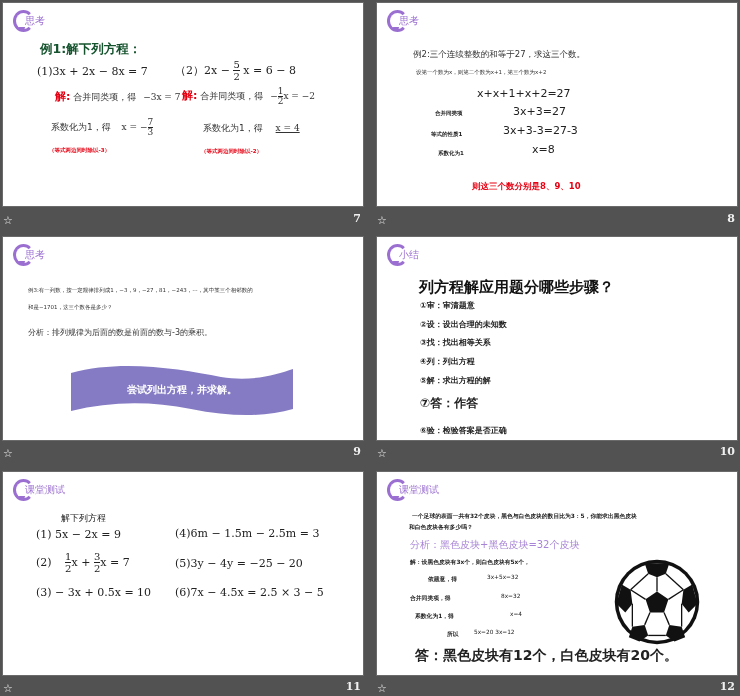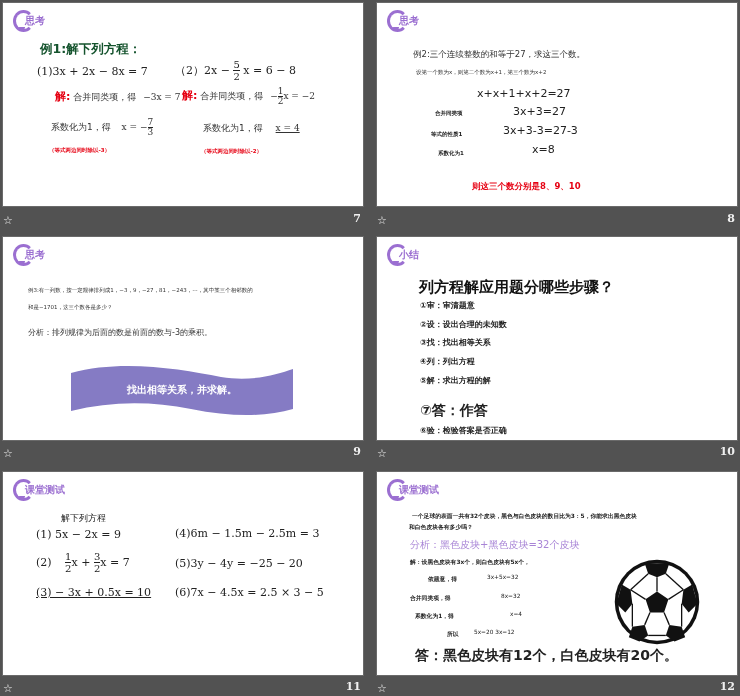--- a/index.html
+++ b/index.html
@@ -14,21 +14,21 @@
   }
   .bar { position:absolute; left:0; top:206px; width:366px; height:26px; }
   .star { position:absolute; left:3px; top:9px; color:#e8e8e8; font-size:11px; line-height:11px; }
   .num { position:absolute; right:5px; top:6px; color:#f0f0f0; font-weight:bold; font-size:11px; font-family:"DejaVu Serif", serif; }
   .badge { position:absolute; left:10px; top:7px; height:22px; }
   .badge .ring {
     position:absolute; left:0; top:0; width:15px; height:16px; border:3px solid #9b6fd1;
     border-right-color:transparent; border-radius:50%;
   }
   .badge .tail { position:absolute; left:6px; top:17px; width:6px; height:3px; background:#9b6fd1; border-radius:0 0 4px 4px; }
-  .badge .label { position:absolute; left:12px; top:4px; color:#9b6fd1; font-size:10px; white-space:nowrap;font-weight:bold; }
+  .badge .label { position:absolute; left:12px; top:4px; color:#9b6fd1; font-size:10px; white-space:nowrap; }
   .abs { position:absolute; white-space:nowrap; }
   .math { font-family:"DejaVu Serif", serif; font-style:normal; }
   .frac { display:inline-block; vertical-align:middle; text-align:center; font-size:9px; line-height:9px; }
   .frac span { display:block; }
   .frac .den { border-top:1px solid #222; }
   .red { color:#e60012; }
   .b { font-weight:bold; }
 
   
   .banner { position:absolute; left:68px; top:128px; width:222px; height:52px; }
@@ -117,21 +117,21 @@
       <div class="tail"></div>
       <span class="label">思考</span>
     </div>
     <div class="abs" style="left:25px;top:50px;font-size:5.5px;color:#333;">例3:有一列数，按一定规律排列成1，−3，9，−27，81，−243，⋯，其中某三个相邻数的</div>
     <div class="abs" style="left:25px;top:67px;font-size:5.5px;color:#333;">和是−1701，这三个数各是多少？</div>
     <div class="abs" style="left:25px;top:90px;font-size:8px;color:#333;">分析：排列规律为后面的数是前面的数与-3的乘积。</div>
     <div class="banner">
       <svg width="222" height="52" viewBox="0 0 222 52">
         <path d="M0,8 C50,-6 110,4 150,12 C180,17 205,10 222,4 L222,44 C195,52 160,52 120,44 C80,36 40,36 0,46 Z" fill="#857bc4"></path>
       </svg>
-      <div class="txt">找出相等关系，并求解。</div>
+      <div class="txt">尝试列出方程，并求解。</div>
     </div>
   </div>
   <div class="bar" style="top:207px;">
     <span class="star">☆</span>
     <span class="num">9</span>
   </div>
 </div>
 
 <div class="thumb" style="left:374px;top:232px;">
   <div class="slide" style="top:5px;">
@@ -140,21 +140,21 @@
       <div class="tail"></div>
       <span class="label">小结</span>
     </div>
     <div class="abs b" style="left:42px;top:41px;font-size:15px;color:#111;text-align:center;">列方程解应用题分哪些步骤？</div>
     <div class="abs b" style="left:43px;top:63px;font-size:8px;color:#222;">①审：审清题意</div>
     <div class="abs b" style="left:43px;top:82px;font-size:8px;color:#222;">②设：设出合理的未知数</div>
     <div class="abs b" style="left:43px;top:100px;font-size:8px;color:#222;">③找：找出相等关系</div>
     <div class="abs b" style="left:43px;top:119px;font-size:8px;color:#222;">④列：列出方程</div>
     <div class="abs b" style="left:43px;top:138px;font-size:8px;color:#222;">⑤解：求出方程的解</div>
     <div class="abs b" style="left:43px;top:156px;font-size:8px;color:#222;margin-top:32px;">⑥验：检验答案是否正确</div>
-    <div class="abs b" style="left:43px;top:165px;font-size:14px;color:#222;">⑦答：作答</div>
+    <div class="abs b" style="left:43px;top:158px;font-size:12px;color:#222;">⑦答：作答</div>
   </div>
   <div class="bar" style="top:207px;">
     <span class="star">☆</span>
     <span class="num">10</span>
   </div>
 </div>
 
 <div class="thumb" style="left:0;top:464px;">
   <div class="slide" style="top:8px;">
     <div class="badge">
@@ -162,21 +162,21 @@
       <div class="tail"></div>
       <span class="label">课堂测试</span>
     </div>
     <div class="abs" style="left:33px;top:40px;font-size:9px;color:#222;margin-left:25px;">解下列方程</div>
     <div class="abs math" style="left:33px;top:56px;font-size:11px;color:#222;">(1)   5x − 2x = 9</div>
     <div class="abs math" style="left:33px;top:79px;font-size:11px;color:#222;">
       <span>(2)</span>
       <span class="frac" style="margin-left:10px;font-size:10px;line-height:11px;"><span>1</span><span class="den">2</span></span><span>x +</span>
       <span class="frac" style="font-size:10px;line-height:11px;"><span>3</span><span class="den">2</span></span><span>x = 7</span>
     </div>
-    <div class="abs math" style="left:33px;top:114px;font-size:11px;color:#222;text-decoration:underline;">(3)    − 3x + 0.5x = 10</div>
+    <div class="abs math" style="left:33px;top:114px;font-size:11px;color:#222;">(3)    − 3x + 0.5x = 10</div>
     <div class="abs math" style="left:172px;top:55px;font-size:11px;color:#222;">(4)6m − 1.5m − 2.5m = 3</div>
     <div class="abs math" style="left:172px;top:85px;font-size:11px;color:#222;">(5)3y − 4y = −25 − 20</div>
     <div class="abs math" style="left:172px;top:114px;font-size:11px;color:#222;">(6)7x − 4.5x = 2.5 × 3 − 5</div>
   </div>
   <div class="bar" style="top:210px;">
     <span class="star">☆</span>
     <span class="num">11</span>
   </div>
 </div>
 

